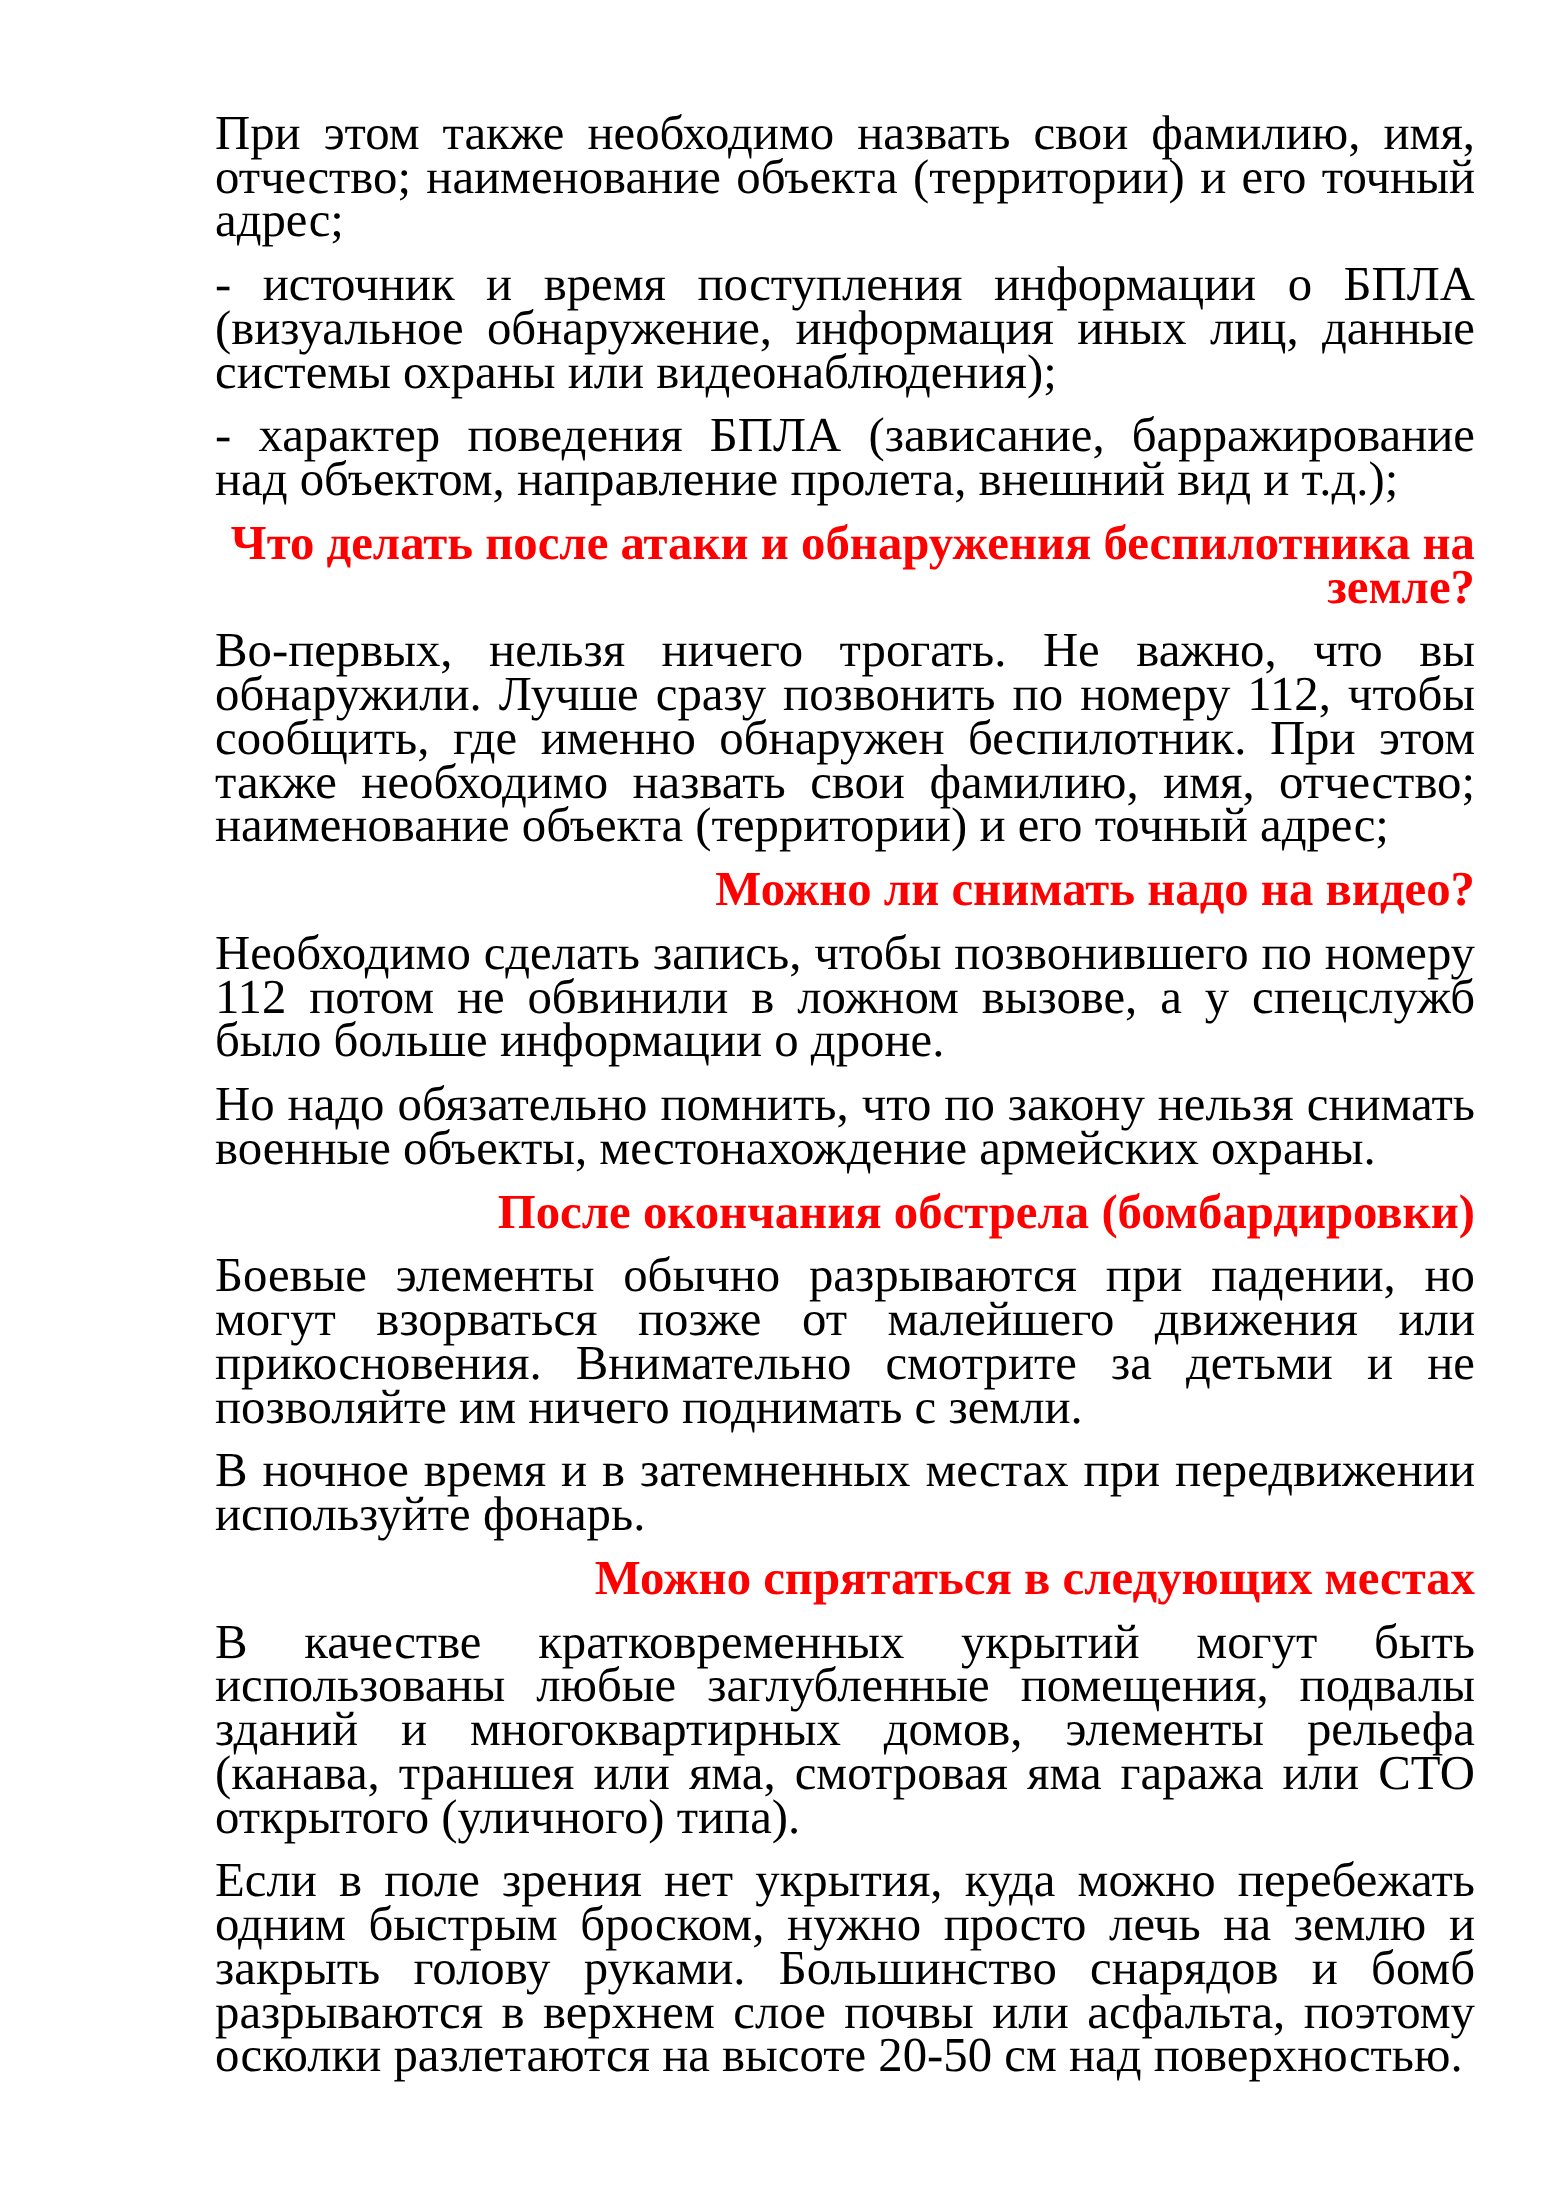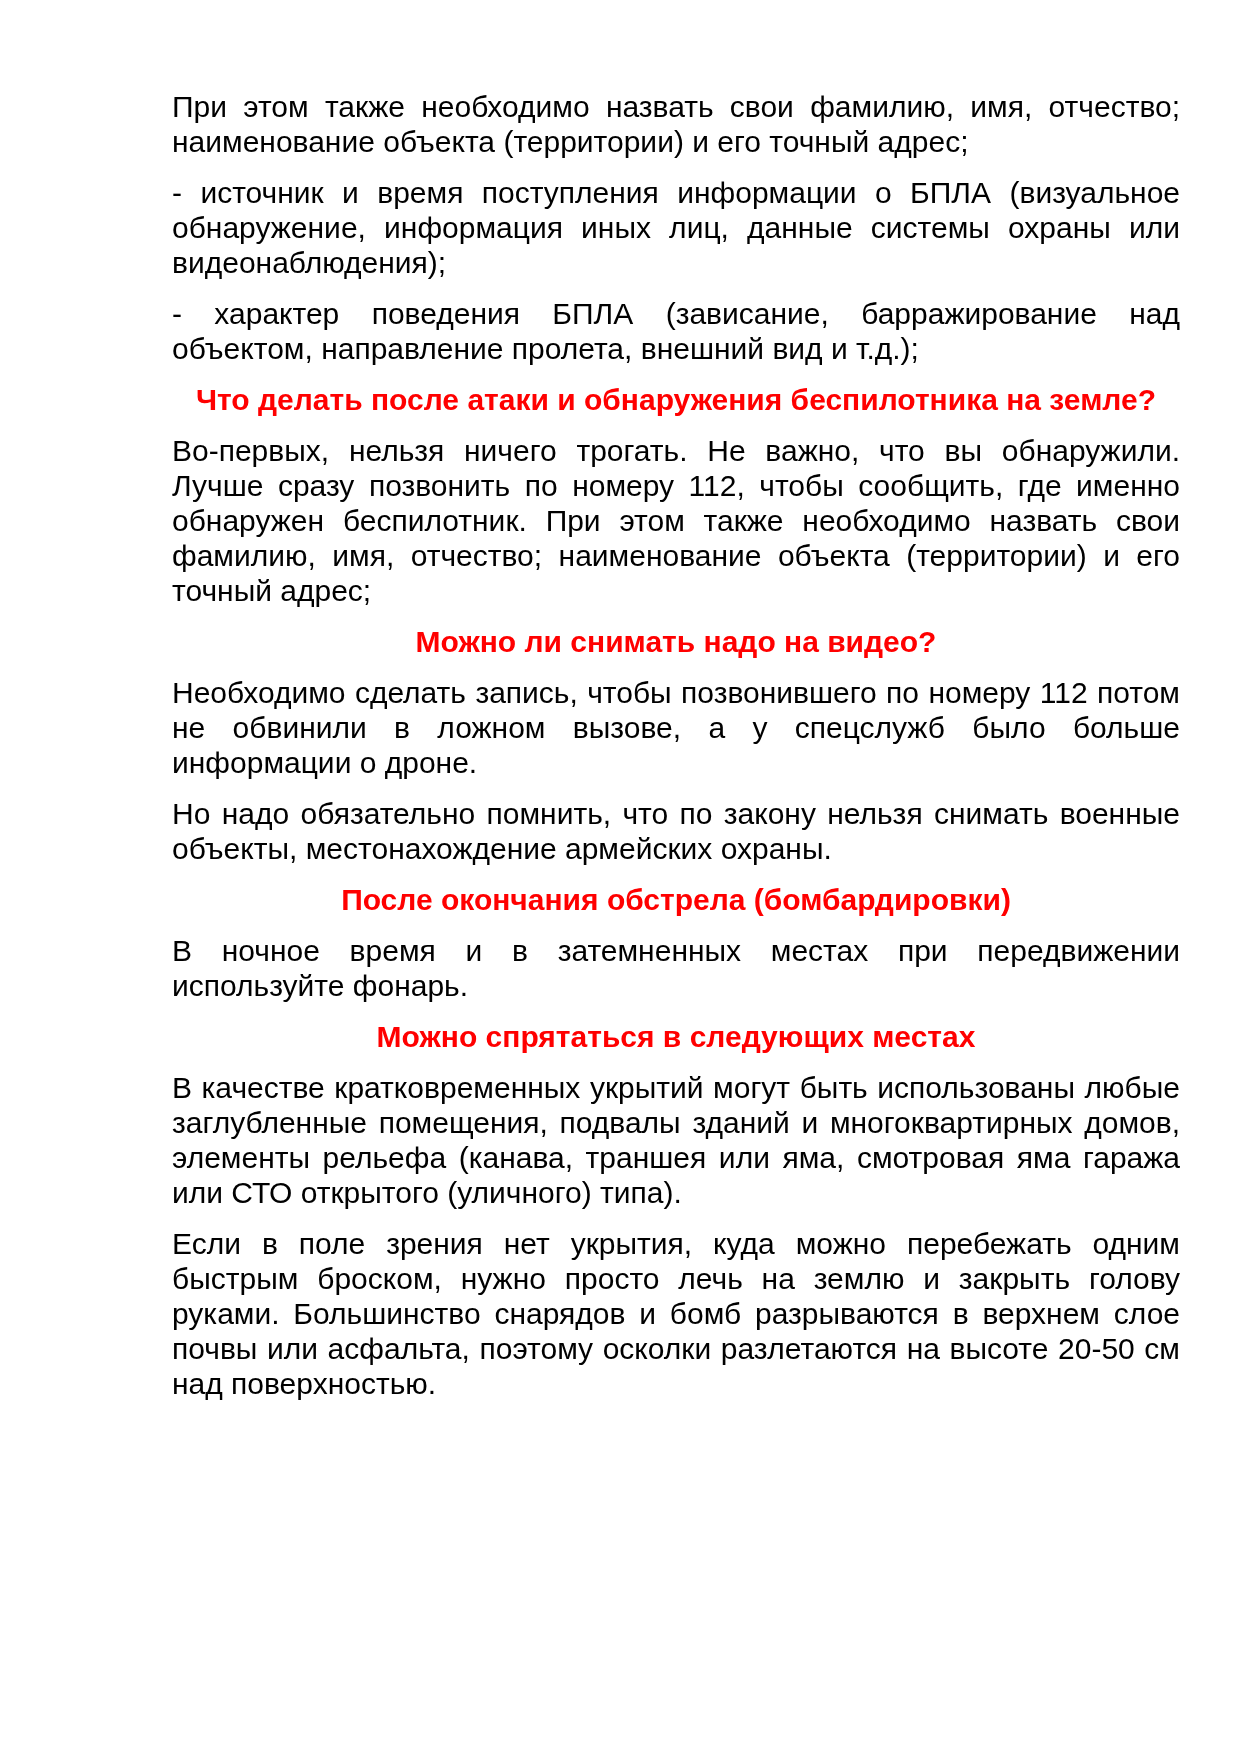--- a/index.html
+++ b/index.html
@@ -17,49 +17,50 @@
   .page {
     position: absolute;
     inset: 0;
     background: var(--page-bg, #ffffff);
   }
   .content {
     position: absolute;
     left: 172px;
     top: 89px;
     width: 1008px;
-    font-family: Liberation Sans, sans-serif;
-    font-size: 30px;
+    font-family: Liberation Serif, serif;
+    font-size: 39px;
     line-height: 35px;
     color: var(--text-color, #000000);
   }
   .para {
     margin: 0 0 16px 0;
     text-align: justify;
     text-align-last: left;
   }
   .heading {
     margin: 0 0 16px 0;
     font-weight: bold;
     color: var(--heading-color, #ff0000);
-    text-align: center;
+    text-align: right;
   }
 </style>
 </head>
 <body>
 
 <div class="page">
   <div class="content">
     <p class="para">При этом также необходимо назвать свои фамилию, имя, отчество; наименование объекта (территории) и его точный адрес;</p>
     <p class="para">- источник и время поступления информации о БПЛА (визуальное обнаружение, информация иных лиц, данные системы охраны или видеонаблюдения);</p>
     <p class="para">- характер поведения БПЛА (зависание, барражирование над объектом, направление пролета, внешний вид и т.д.);</p>
     <p class="heading">Что делать после атаки и обнаружения беспилотника на земле?</p>
     <p class="para">Во-первых, нельзя ничего трогать. Не важно, что вы обнаружили. Лучше сразу позвонить по номеру 112, чтобы сообщить, где именно обнаружен беспилотник. При этом также необходимо назвать свои фамилию, имя, отчество; наименование объекта (территории) и его точный адрес;</p>
     <p class="heading">Можно ли снимать надо на видео?</p>
     <p class="para">Необходимо сделать запись, чтобы позвонившего по номеру 112 потом не обвинили в ложном вызове, а у спецслужб было больше информации о дроне.</p>
     <p class="para">Но надо обязательно помнить, что по закону нельзя снимать военные объекты, местонахождение армейских охраны.</p>
     <p class="heading">После окончания обстрела (бомбардировки)</p>
+    <p class="para">Боевые элементы обычно разрываются при падении, но могут взорваться позже от малейшего движения или прикосновения. Внимательно смотрите за детьми и не позволяйте им ничего поднимать с земли.</p>
     <p class="para">В ночное время и в затемненных местах при передвижении используйте фонарь.</p>
     <p class="heading">Можно спрятаться в следующих местах</p>
     <p class="para">В качестве кратковременных укрытий могут быть использованы любые заглубленные помещения, подвалы зданий и многоквартирных домов, элементы рельефа (канава, траншея или яма, смотровая яма гаража или СТО открытого (уличного) типа).</p>
     <p class="para">Если в поле зрения нет укрытия, куда можно перебежать одним быстрым броском, нужно просто лечь на землю и закрыть голову руками. Большинство снарядов и бомб разрываются в верхнем слое почвы или асфальта, поэтому осколки разлетаются на высоте 20-50 см над поверхностью.</p>
   </div>
 </div>
 
 </body></html>

